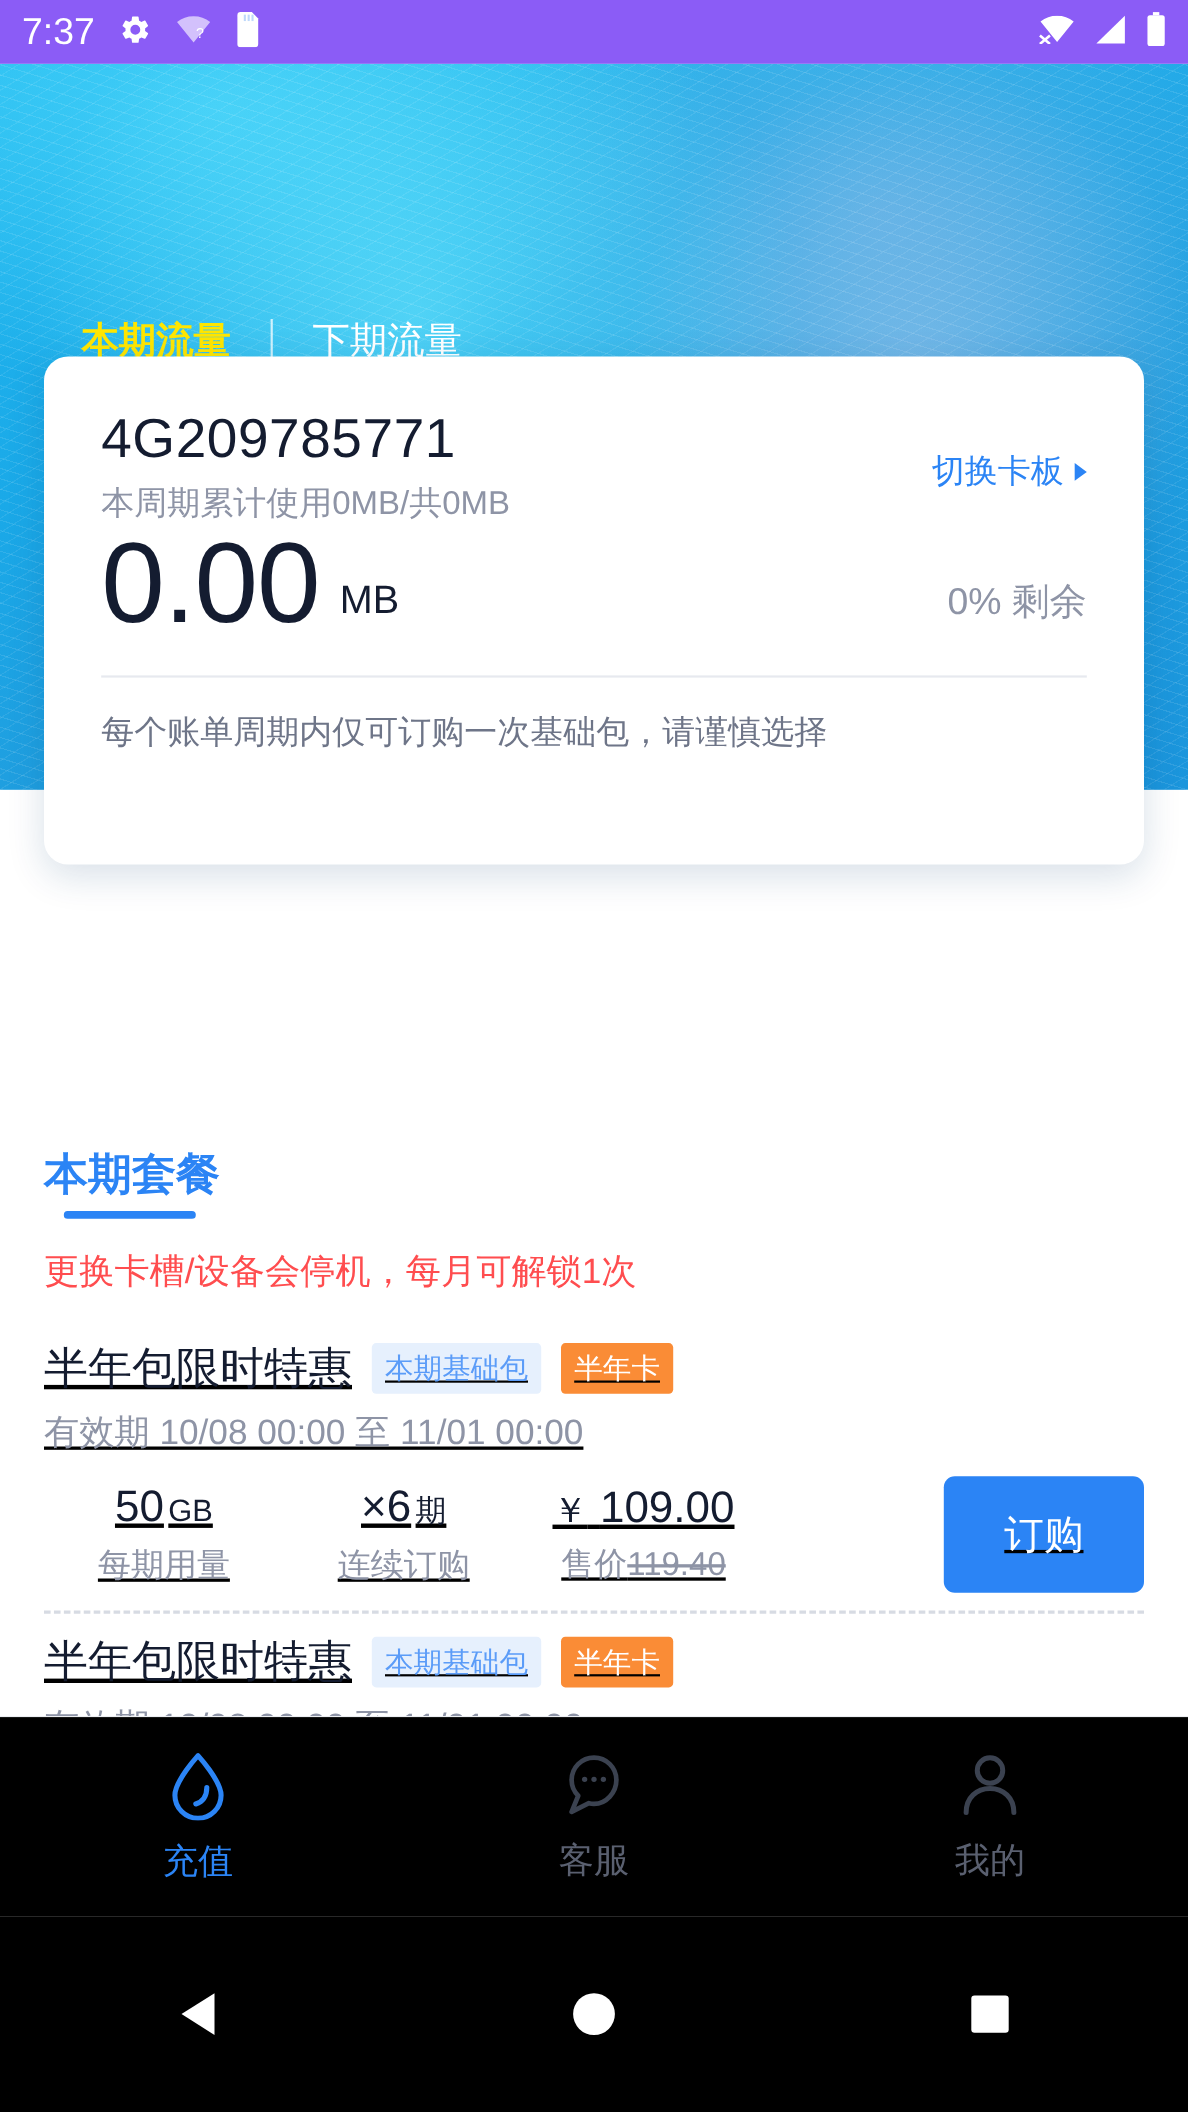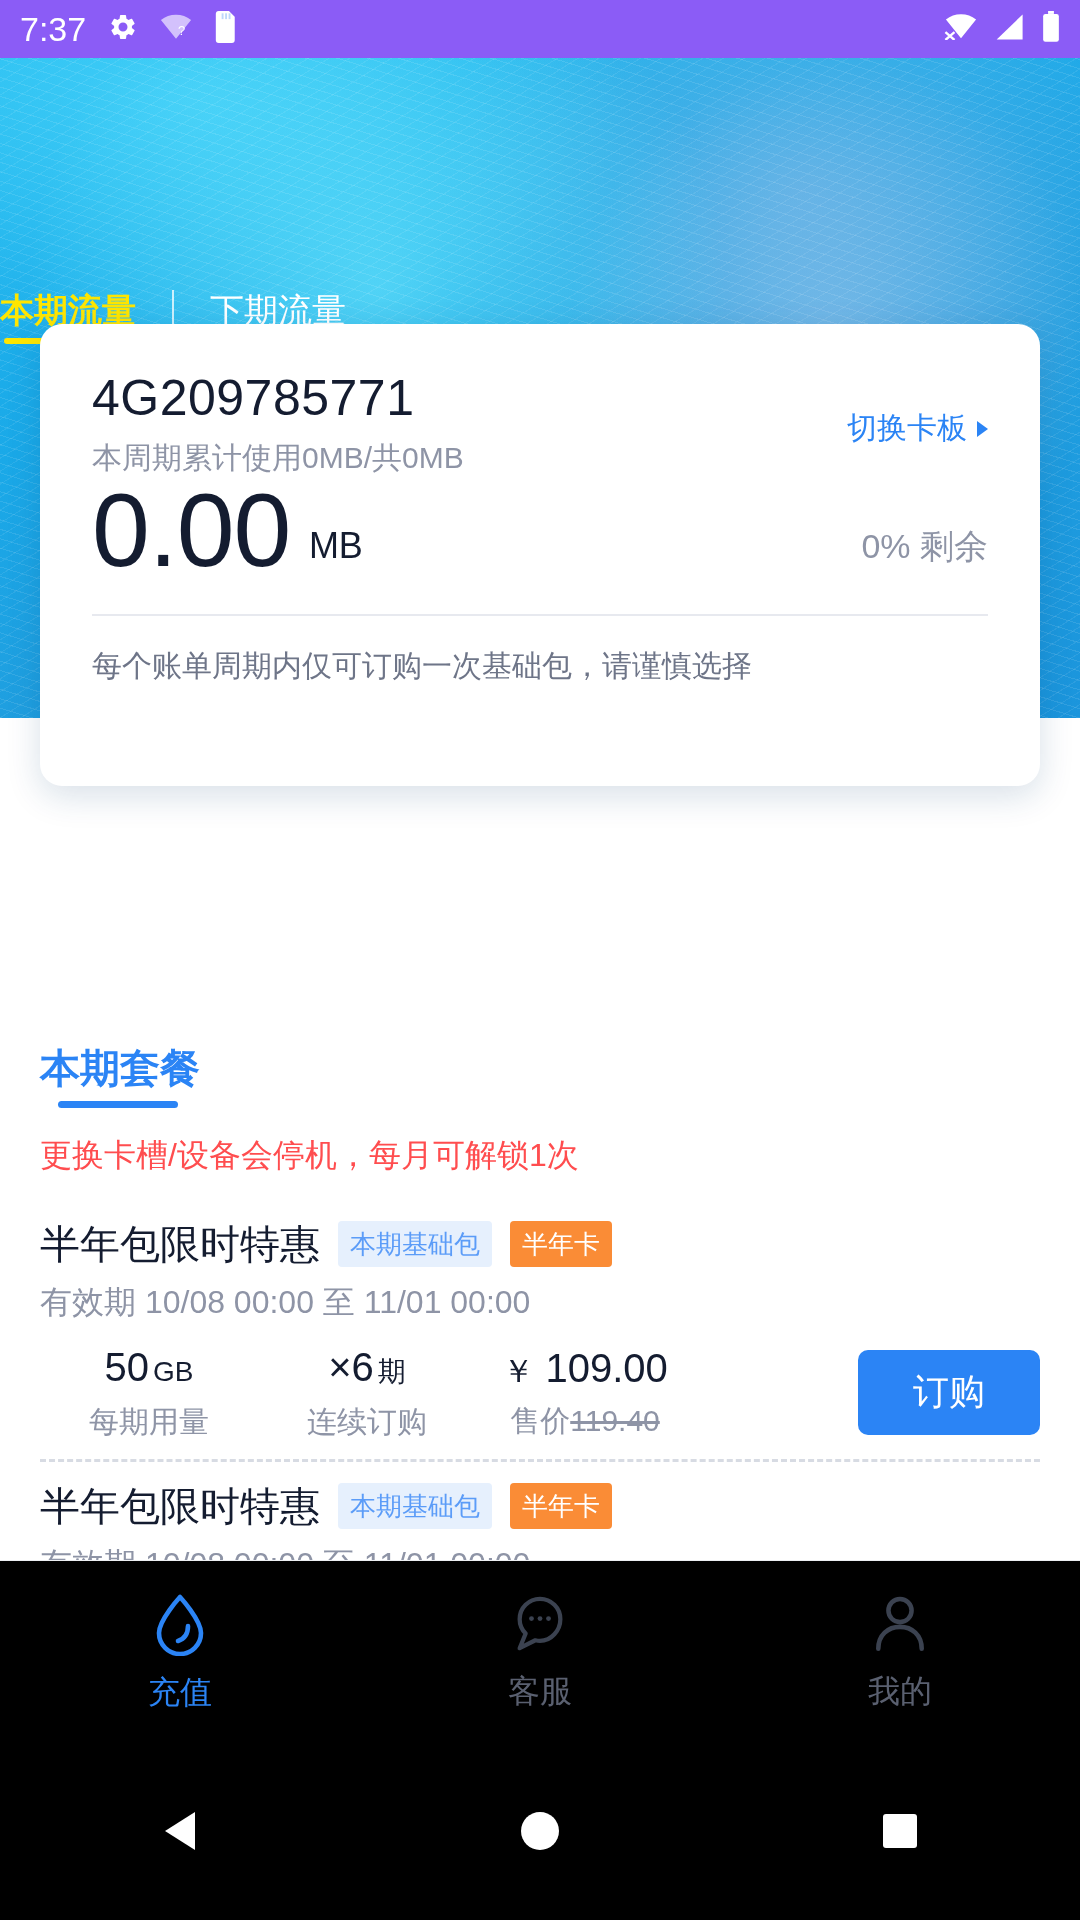--- a/index.html
+++ b/index.html
@@ -45,21 +45,21 @@
   }
   .hero .swoosh2 {
     position:absolute; right:-12%; top:-18%; width:70%; height:120%;
     background:radial-gradient(closest-side, rgba(170,200,235,0.50), rgba(170,200,235,0) 70%);
     transform:rotate(10deg);
   }
 
   
   .toptabs {
     position:absolute; top:288px; left:0; width:1080px;
-    display:flex; align-items:flex-start; z-index:10;
+    display:flex; align-items:flex-start; padding-left:74px; z-index:10;
   }
   .toptab { position:relative; font-size:34px; line-height:44px; padding-bottom:12px; }
   .toptab.active { color:#ffe600; font-weight:bold; }
   .toptab.inactive { color:#ffffff; }
   .toptab.active .bar {
     position:absolute; left:4px; bottom:0; width:108px; height:6px;
     background:#ffe600; border-radius:3px;
   }
   .toptab-sep {
     width:2px; height:40px; background:rgba(255,255,255,0.75);
@@ -117,37 +117,37 @@
   }
 
   
   .warning {
     position:absolute; top:1134px; left:40px; width:1000px;
     font-size:32px; color:#ff4d4f; line-height:42px; z-index:12;
   }
 
   
   .planlist { position:absolute; top:1200px; left:0; width:1080px; height:460px; overflow:hidden; z-index:8; }
-  .plan { padding:18px 40px 0 40px; position:relative; }
+  .plan { padding:18px 40px 0 40px; position:relative;text-decoration:underline; }
   .plan-head { display:flex; align-items:center; gap:18px; }
   .plan-title { font-size:40px; color:#141c30; line-height:52px; white-space:nowrap; }
   .badge { font-size:26px; line-height:26px; padding:10px 12px; border-radius:4px; white-space:nowrap; }
   .badge-blue { background:#e6f0fd; color:#5b9cf8; }
   .badge-orange { background:#fa8c36; color:#ffffff; }
   .plan-valid { margin-top:10px; font-size:32px; color:#8e94a6; line-height:44px; }
   .plan-body { display:flex; align-items:center; margin-top:18px; }
   .metric { width:218px; text-align:center; }
   .metric .v { font-size:40px; color:#141c30; line-height:50px; }
   .metric .v .sm { font-size:28px; color:#141c30; margin-left:4px; }
   .metric .v .pre { font-size:32px; }
   .metric .l { font-size:30px; color:#8e94a6; line-height:42px; margin-top:4px; }
   .metric .l .strike { text-decoration:line-through; }
   .order-wrap { flex:1; display:flex; justify-content:flex-end; padding-right:0px; }
   .order-btn {
-    width:182px; height:85px; background:#2b84f5; color:#ffffff; border:none;
+    width:182px; height:106px; background:#2b84f5; color:#ffffff; border:none;
     border-radius:10px; font-size:36px; font-family:inherit; cursor:pointer;
   }
   .plan-sep {
     margin:16px 40px 0 40px; height:0; border-top:3px dashed #d7dbe3;
   }
 
   
   .bottomnav {
     position:absolute; bottom:178px; left:0; width:1080px; height:182px;
     background:#000000; display:flex; align-items:center; z-index:50;

